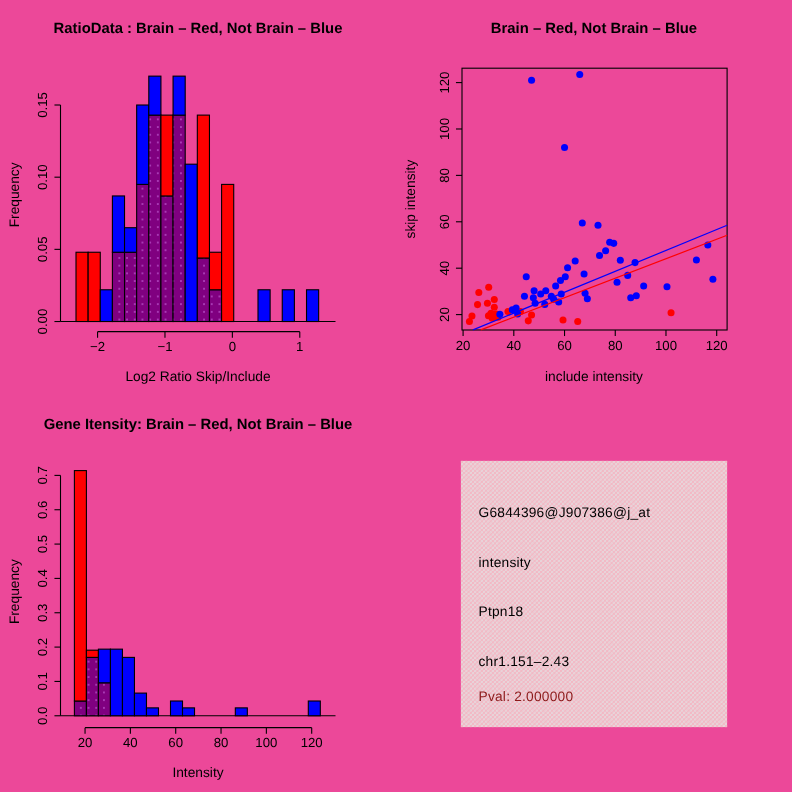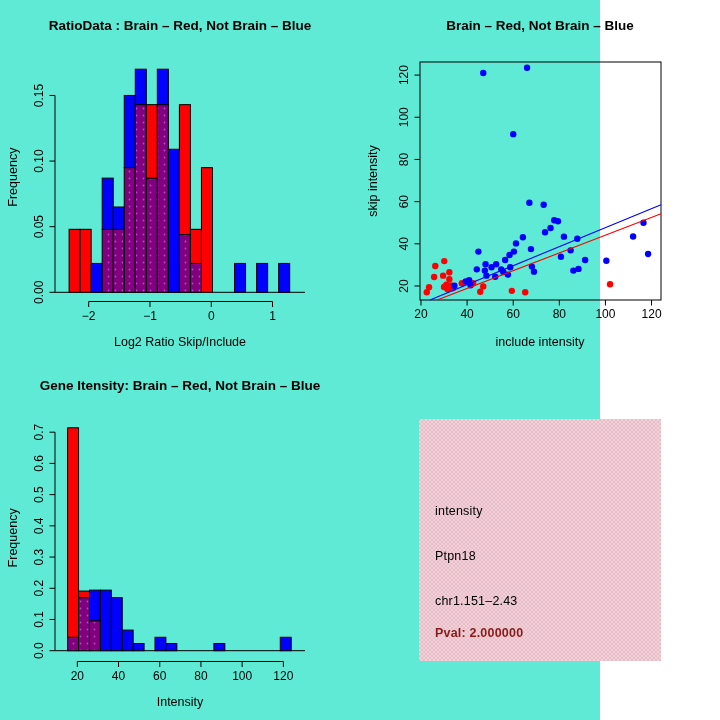--- a/index.html
+++ b/index.html
@@ -1,17 +1,17 @@
 <!DOCTYPE html>
 <html><head>
 <meta charset="utf-8">
 <style>
   html,body{margin:0;padding:0;background:#ffffff;}
   .canvas{
-    position:relative;width:600px;height:720px;background:#5eead4;
+    position:relative;width:720px;height:720px;background:#ec4899;
     font-family:"Liberation Sans", sans-serif;
     display:grid;grid-template-columns:360px 360px;grid-template-rows:360px 360px;
   }
   figure.panel{margin:0;padding:0;width:360px;height:360px;position:relative;}
   .panel svg text{font-family:"Liberation Sans", sans-serif;}
   .info-panel{position:relative;width:360px;height:360px;}
   .info-box{
     position:absolute;left:59px;top:59px;width:242px;height:242px;
     background-color:#f2b9c5;
     background-image:
@@ -21,21 +21,21 @@
     background-size:4px 4px;
   }
   .info-line{
     position:absolute;left:16px;height:15px;font-size:12.5px;color:#000;
     white-space:nowrap;letter-spacing:0.2px;
   }
   .info-line.l0{top:40px;}
   .info-line.l1{top:85px;}
   .info-line.l2{top:130px;text-align:right;}
   .info-line.l3{top:175px;}
-  .info-line.l4{top:207px;font-weight:bold;}
+  .info-line.l4{top:207px;}
 </style>
 </head>
 <body>
 
 <div class="canvas">
   <figure class="panel" id="panel-ratio"><svg width="360" height="360" viewBox="0 0 360 360">
         <defs>
           <pattern id="ppat1" width="7" height="7" patternUnits="userSpaceOnUse">
             <rect width="7" height="7" fill="#800080"></rect>
             <circle cx="3.5" cy="3.5" r="0.9" fill="#b44cc4"></circle>
@@ -256,19 +256,20 @@
           <line x1="200.944943542405" y1="301.5" x2="200.944943542405" y2="307" stroke="#000"></line>
           <text x="200.944943542405" y="319.5" font-size="12" fill="#000" text-anchor="middle">80</text>
           <line x1="242.15486689194756" y1="301.5" x2="242.15486689194756" y2="307" stroke="#000"></line>
           <text x="242.15486689194756" y="319.5" font-size="12" fill="#000" text-anchor="middle">100</text>
           <line x1="283.36479024149014" y1="301.5" x2="283.36479024149014" y2="307" stroke="#000"></line>
           <text x="283.36479024149014" y="319.5" font-size="12" fill="#000" text-anchor="middle">120</text>
         </g>
       </svg></figure>
   <div class="info-panel" id="panel-info">
     <div class="info-box">
+      <div class="info-line l0" style="color: rgb(0, 0, 0);">G6844396@J907386@j_at</div>
       <div class="info-line l1" style="color: rgb(0, 0, 0);">intensity</div>
       <div class="info-line l2" style="color: rgb(0, 0, 0);">Ptpn18</div>
       <div class="info-line l3" style="color: rgb(0, 0, 0);">chr1.151–2.43</div>
       <div class="info-line l4" style="color: rgb(139, 26, 26);">Pval: 2.000000</div>
     </div>
   </div>
 </div>
 
 </body></html>

